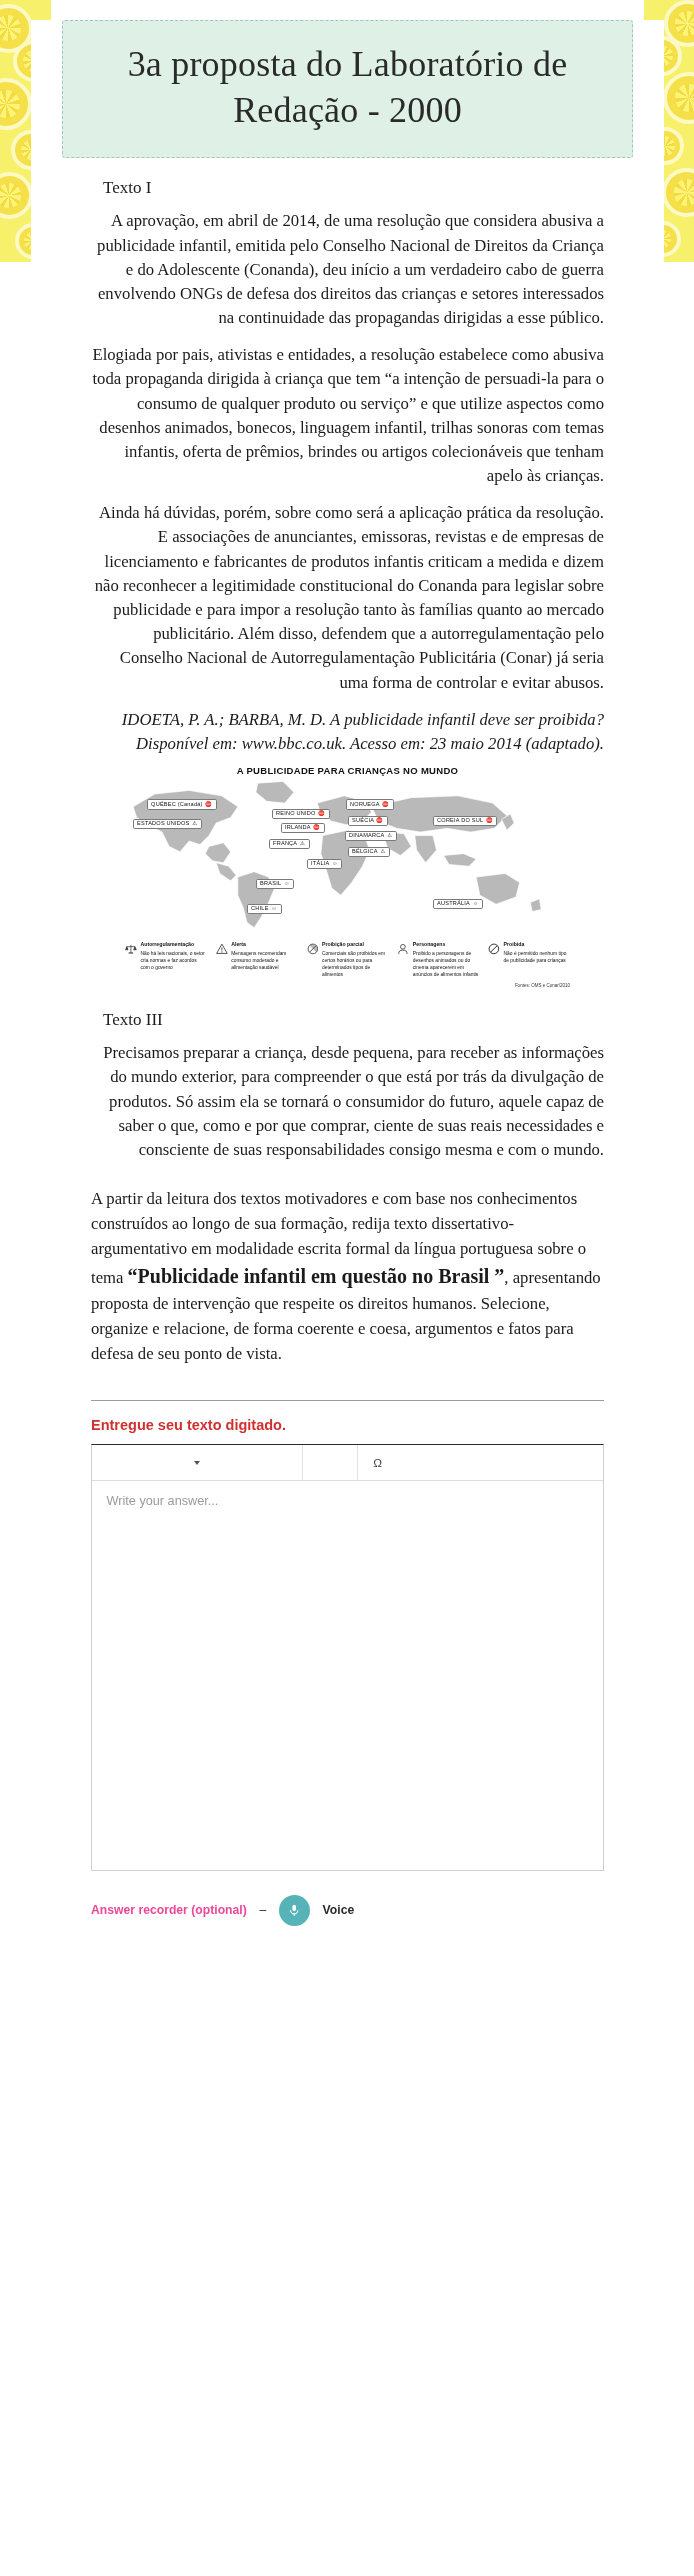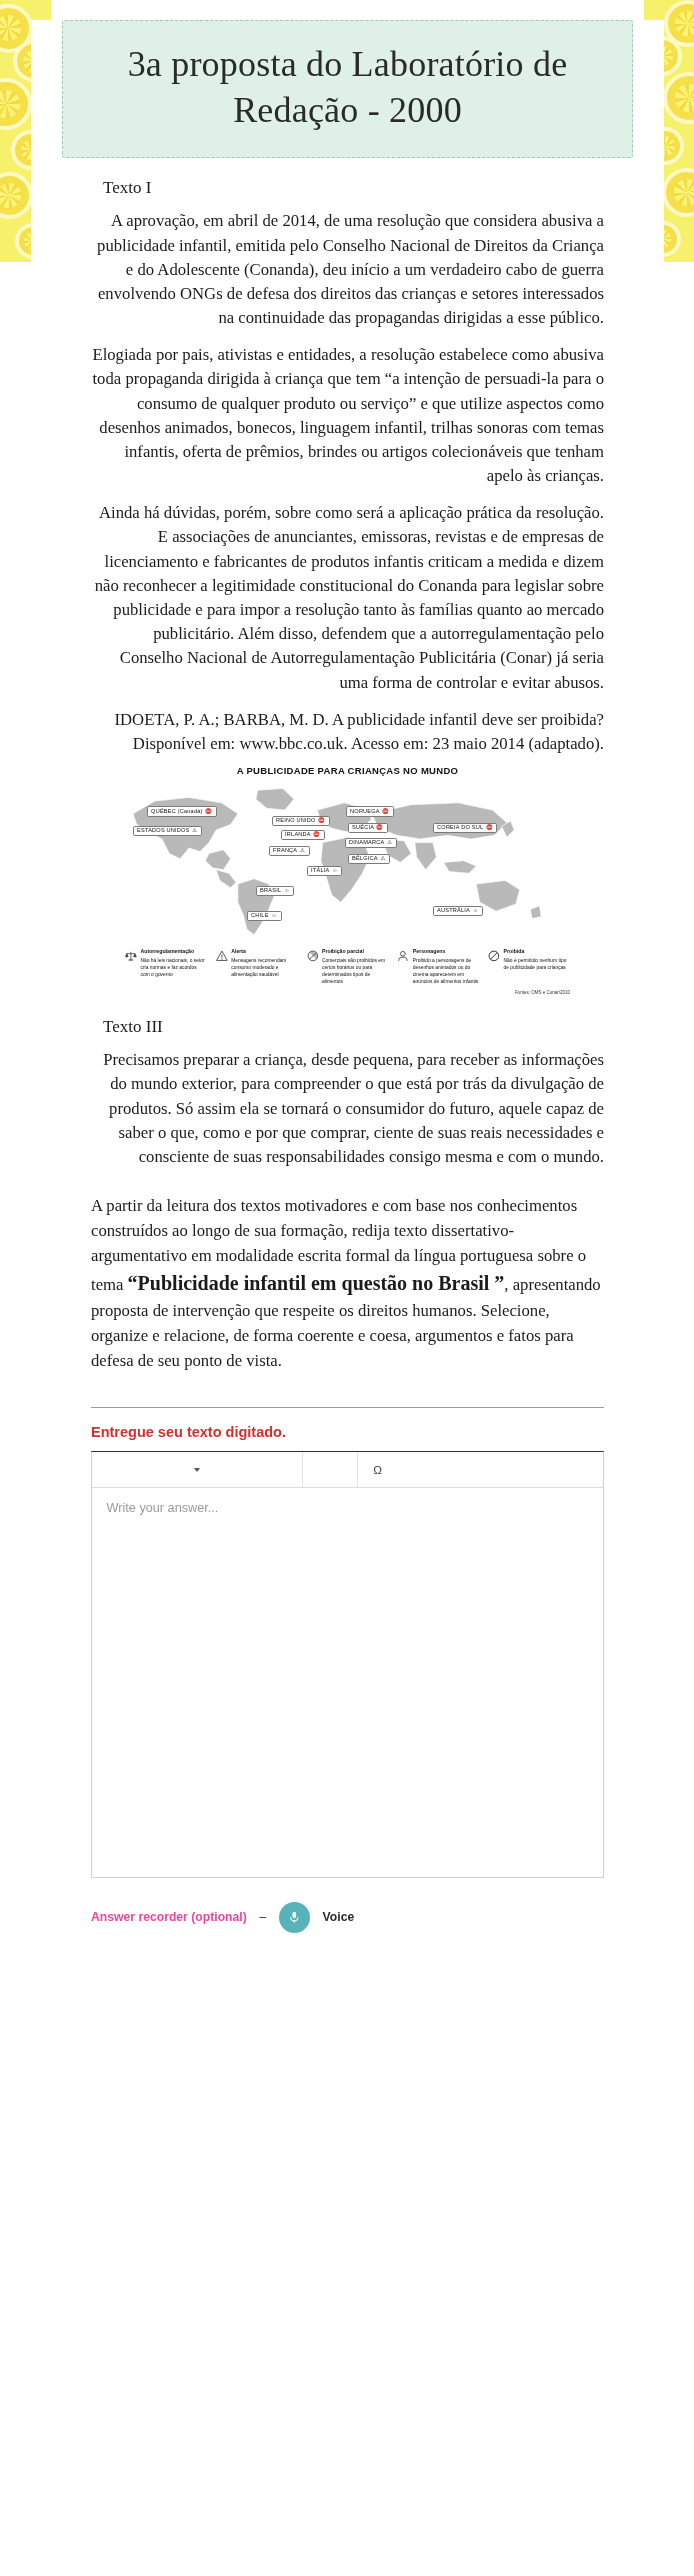--- a/index.html
+++ b/index.html
@@ -88,40 +88,41 @@
     margin: 0 0 9px 12px;
   }
   .para {
     font-size: 16.7px;
     line-height: 1.45;
     margin: 0 0 12.7px 0;
     text-align: right;
   }
   .para.source {
     margin-bottom: 9px;
+    font-style: italic;
   }
 
   
   .figure {
     margin: 5.4px 0 20px 0;
     display: flex;
     justify-content: center;
   }
   .figure-inner {
     width: 452px;
     background: #ffffff;
   }
   .fig-title {
     text-align: center;
     font-family: "Liberation Sans", sans-serif;
     font-size: 9.5px;
     font-weight: bold;
     letter-spacing: 0.3px;
     color: #111;
-    margin-bottom: 7px;
+    margin-bottom: 0;
   }
   .map-box {
     position: relative;
     width: 452px;
     height: 158px;
     background: #ffffff;
   }
   .map-svg { display: block; }
   .callout {
     position: absolute;

